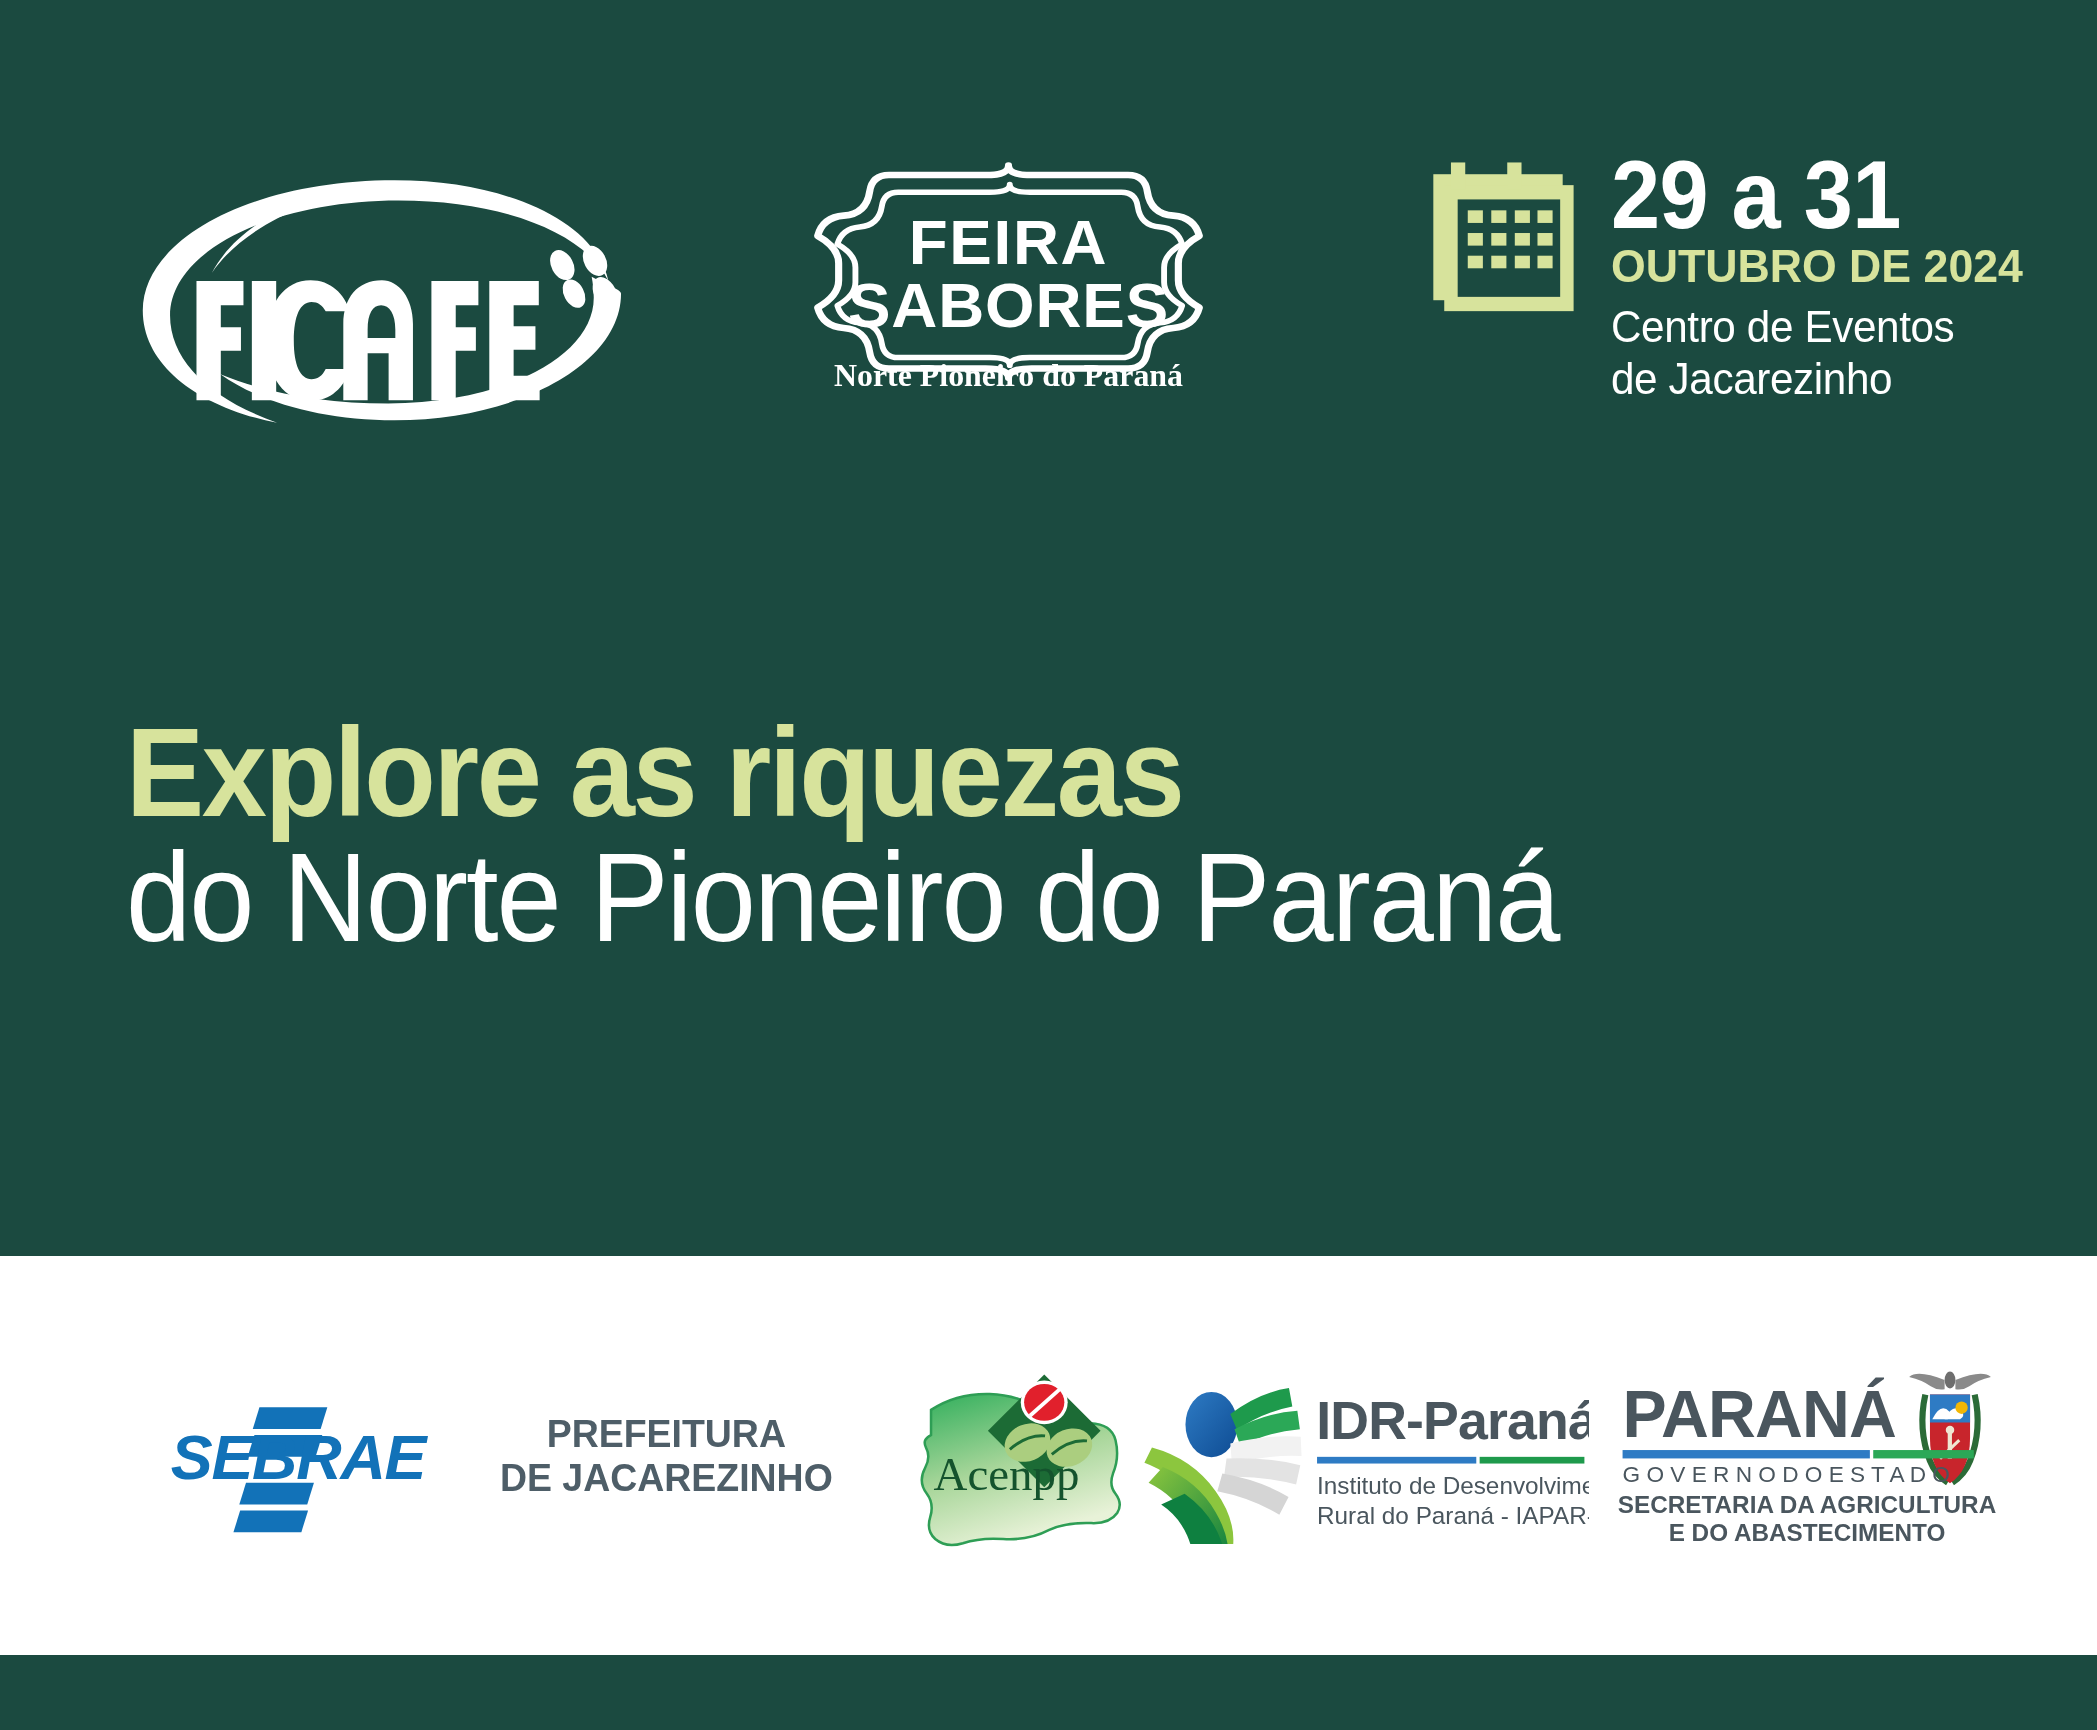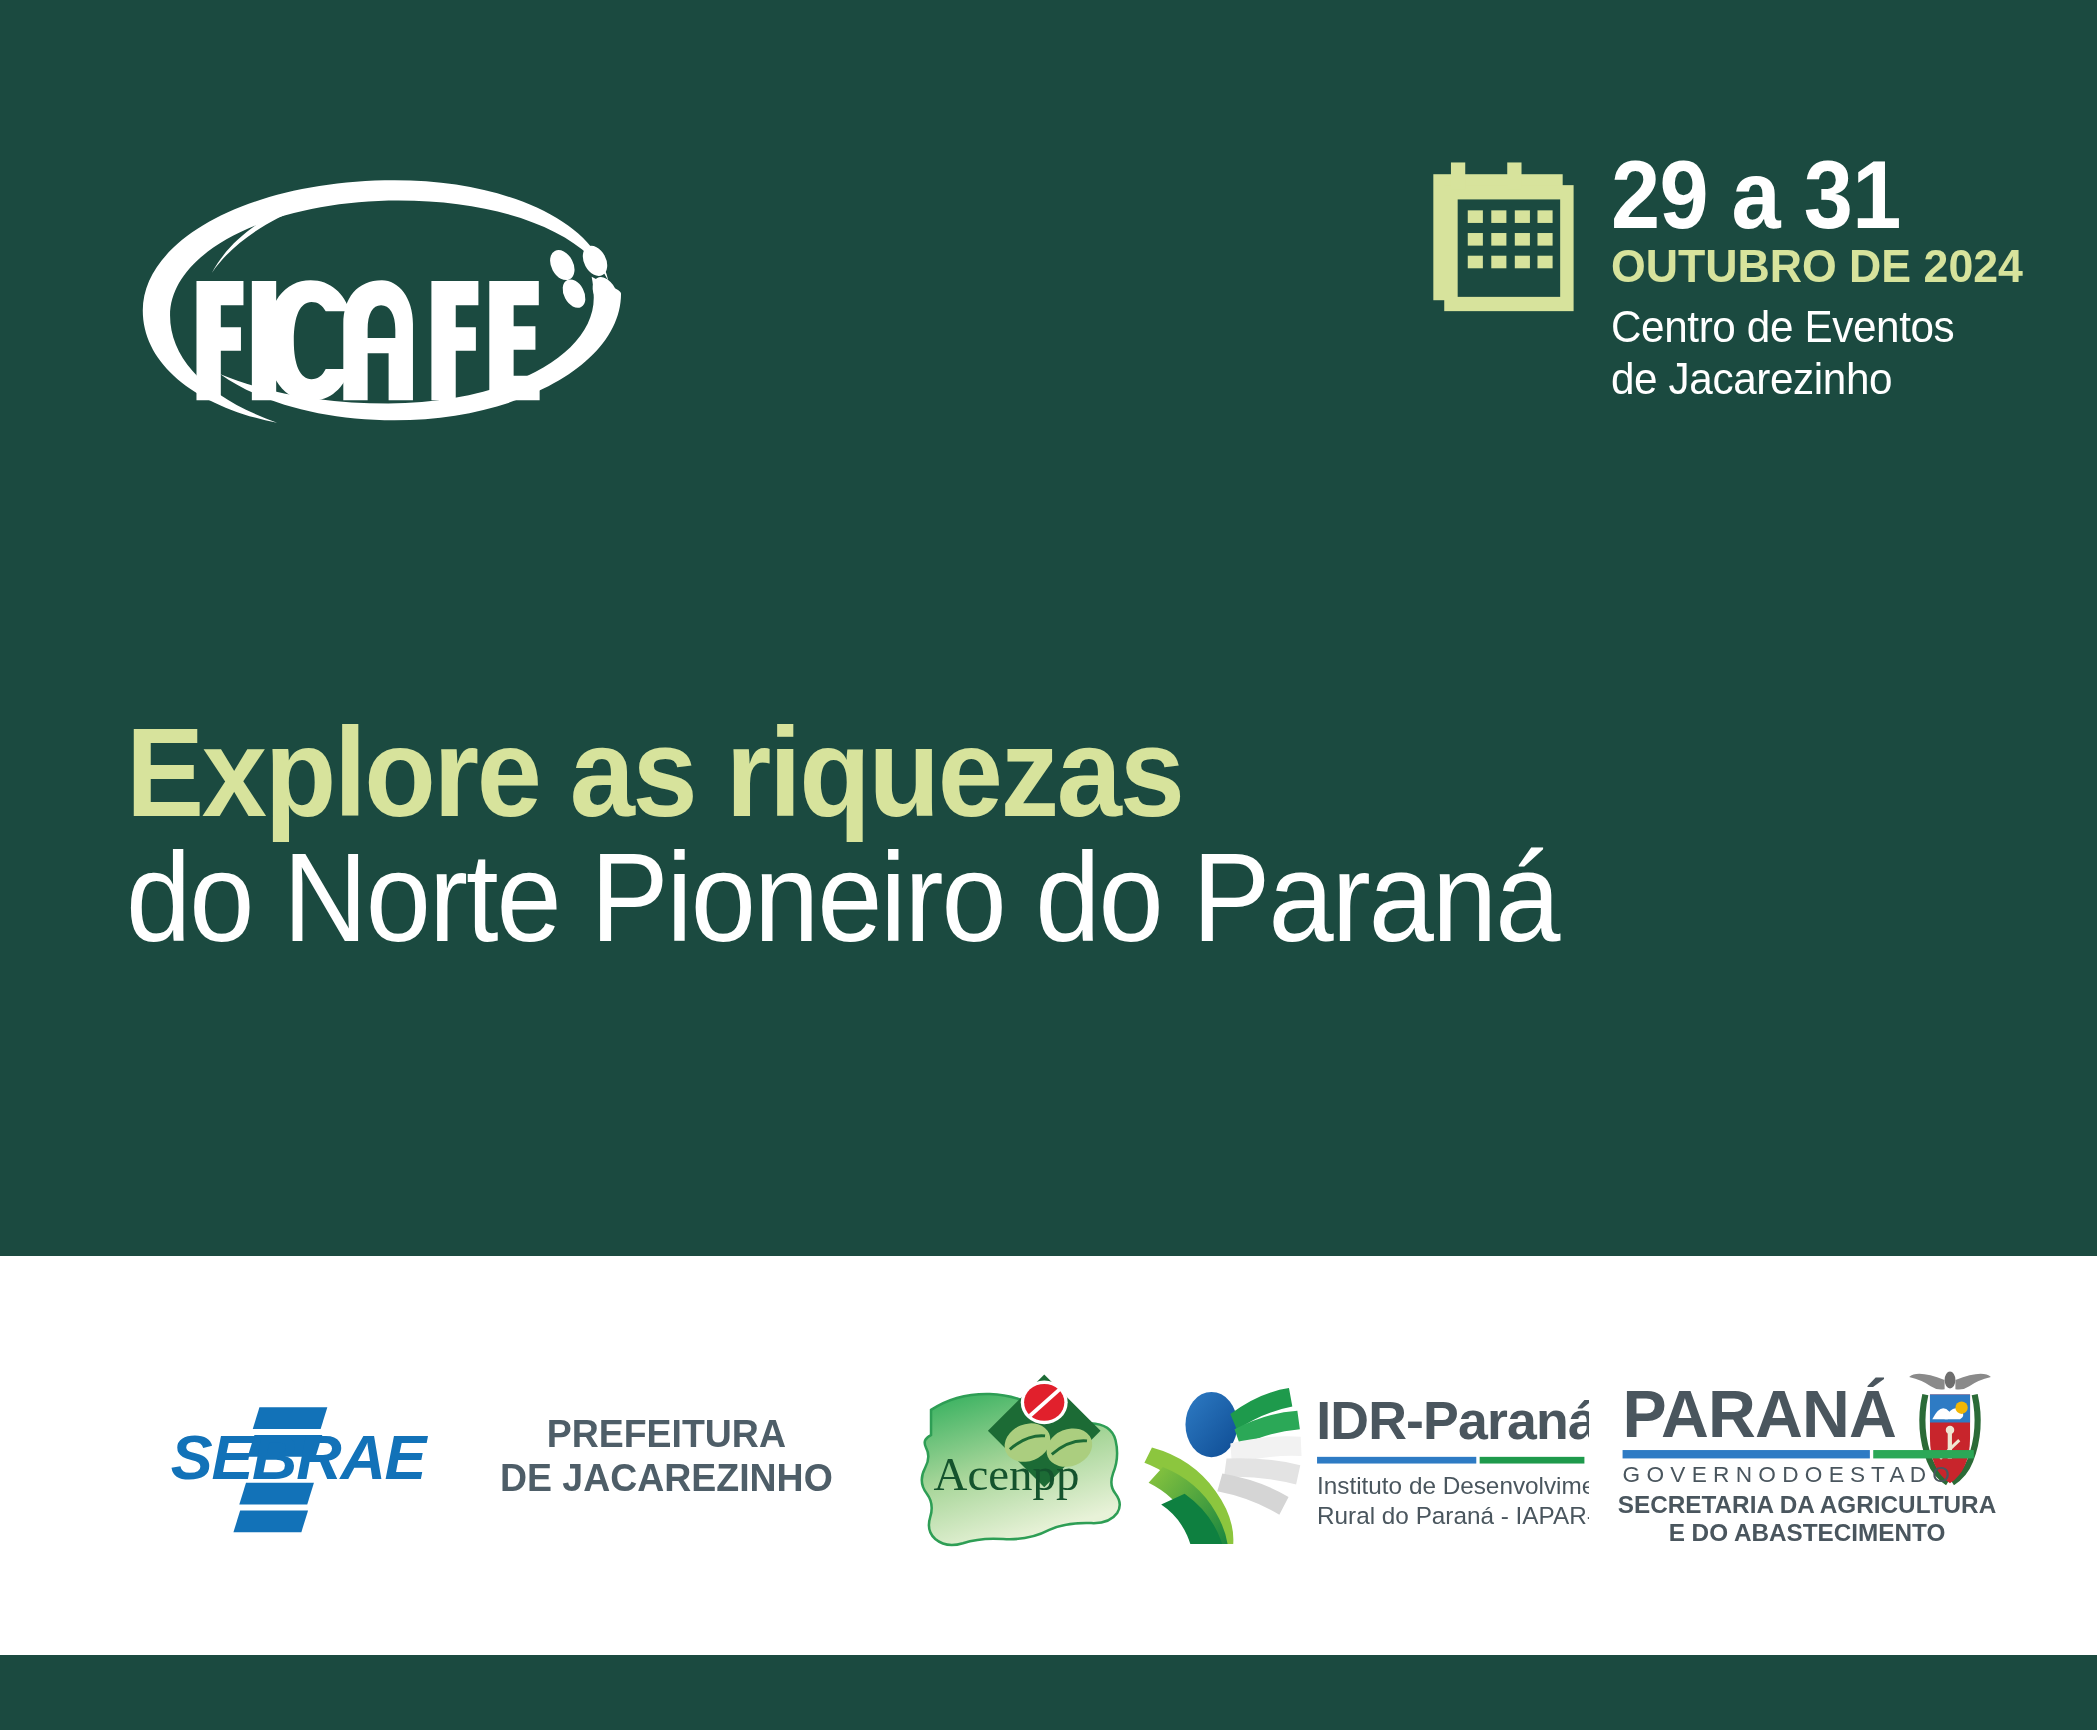--- a/index.html
+++ b/index.html
@@ -127,20 +127,43 @@
 
         <g fill="#FFFFFF">
           <ellipse cx="1040" cy="262" rx="26" ry="38" transform="rotate(-28 1040 262)"></ellipse>
           <ellipse cx="1118" cy="252" rx="26" ry="38" transform="rotate(-28 1118 252)"></ellipse>
           <ellipse cx="1068" cy="330" rx="24" ry="36" transform="rotate(-28 1068 330)"></ellipse>
           <ellipse cx="1142" cy="328" rx="26" ry="40" transform="rotate(-28 1142 328)"></ellipse>
         </g>
       </svg>
     </div>
 
+    <div class="seal-wrap">
+      <svg viewBox="0 0 1290 710" xmlns="http://www.w3.org/2000/svg">
+
+        <path fill="none" stroke="#FFFFFF" stroke-width="17" stroke-linejoin="round" d="M360 42 h230 q55 0 55 -24 q0 24 55 24 h230
+             q40 0 46 42 q8 58 62 62 q50 4 62 52
+             q-50 30 -50 70 v44 q0 40 50 70 q-12 48 -62 52
+             q-54 4 -62 62 q-6 42 -46 42 h-230 q-55 0 -55 24 q0 -24 -55 -24
+             h-230 q-40 0 -46 -42 q-8 -58 -62 -62 q-50 -4 -62 -52
+             q50 -30 50 -70 v-44 q0 -40 -50 -70 q12 -48 62 -52
+             q54 -4 62 -62 q6 -42 46 -42 Z" transform="translate(0,18) scale(1,0.93)"></path>
+
+        <path fill="none" stroke="#FFFFFF" stroke-width="14" stroke-linejoin="round" d="M382 86 h218 q48 0 48 -20 q0 20 48 20 h218
+             q34 0 39 36 q7 50 53 53 q42 4 53 44
+             q-43 26 -43 60 v38 q0 34 43 60 q-11 40 -53 44
+             q-46 4 -53 53 q-5 36 -39 36 h-218 q-48 0 -48 20 q0 -20 -48 -20
+             h-218 q-34 0 -39 -36 q-7 -50 -53 -53 q-42 -4 -53 -44
+             q43 -26 43 -60 v-38 q0 -34 -43 -60 q11 -40 53 -44
+             q46 -4 53 -53 q5 -36 39 -36 Z" transform="translate(0,18) scale(1,0.93)"></path>
+        <text x="645" y="270" text-anchor="middle" fill="#FFFFFF" font-family="Liberation Sans, sans-serif" font-size="152" font-weight="700" letter-spacing="4">FEIRA</text>
+        <text x="645" y="420" text-anchor="middle" fill="#FFFFFF" font-family="Liberation Sans, sans-serif" font-size="152" font-weight="700" letter-spacing="2">SABORES</text>
+        <text x="645" y="560" text-anchor="middle" fill="#FFFFFF" font-family="Liberation Serif, serif" font-size="76" font-weight="700">Norte Pioneiro do Paraná</text>
+      </svg>
+    </div>
 
     <div class="datebox">
 
       <div class="cal-icon">
         <svg viewBox="0 0 400 390" xmlns="http://www.w3.org/2000/svg">
           <g fill="#D7E39C">
             <rect x="46" y="36" width="308" height="300"></rect>
             <rect x="72" y="62" width="308" height="300"></rect>
             <rect x="88" y="8" width="34" height="64"></rect>
             <rect x="222" y="8" width="34" height="64"></rect>

